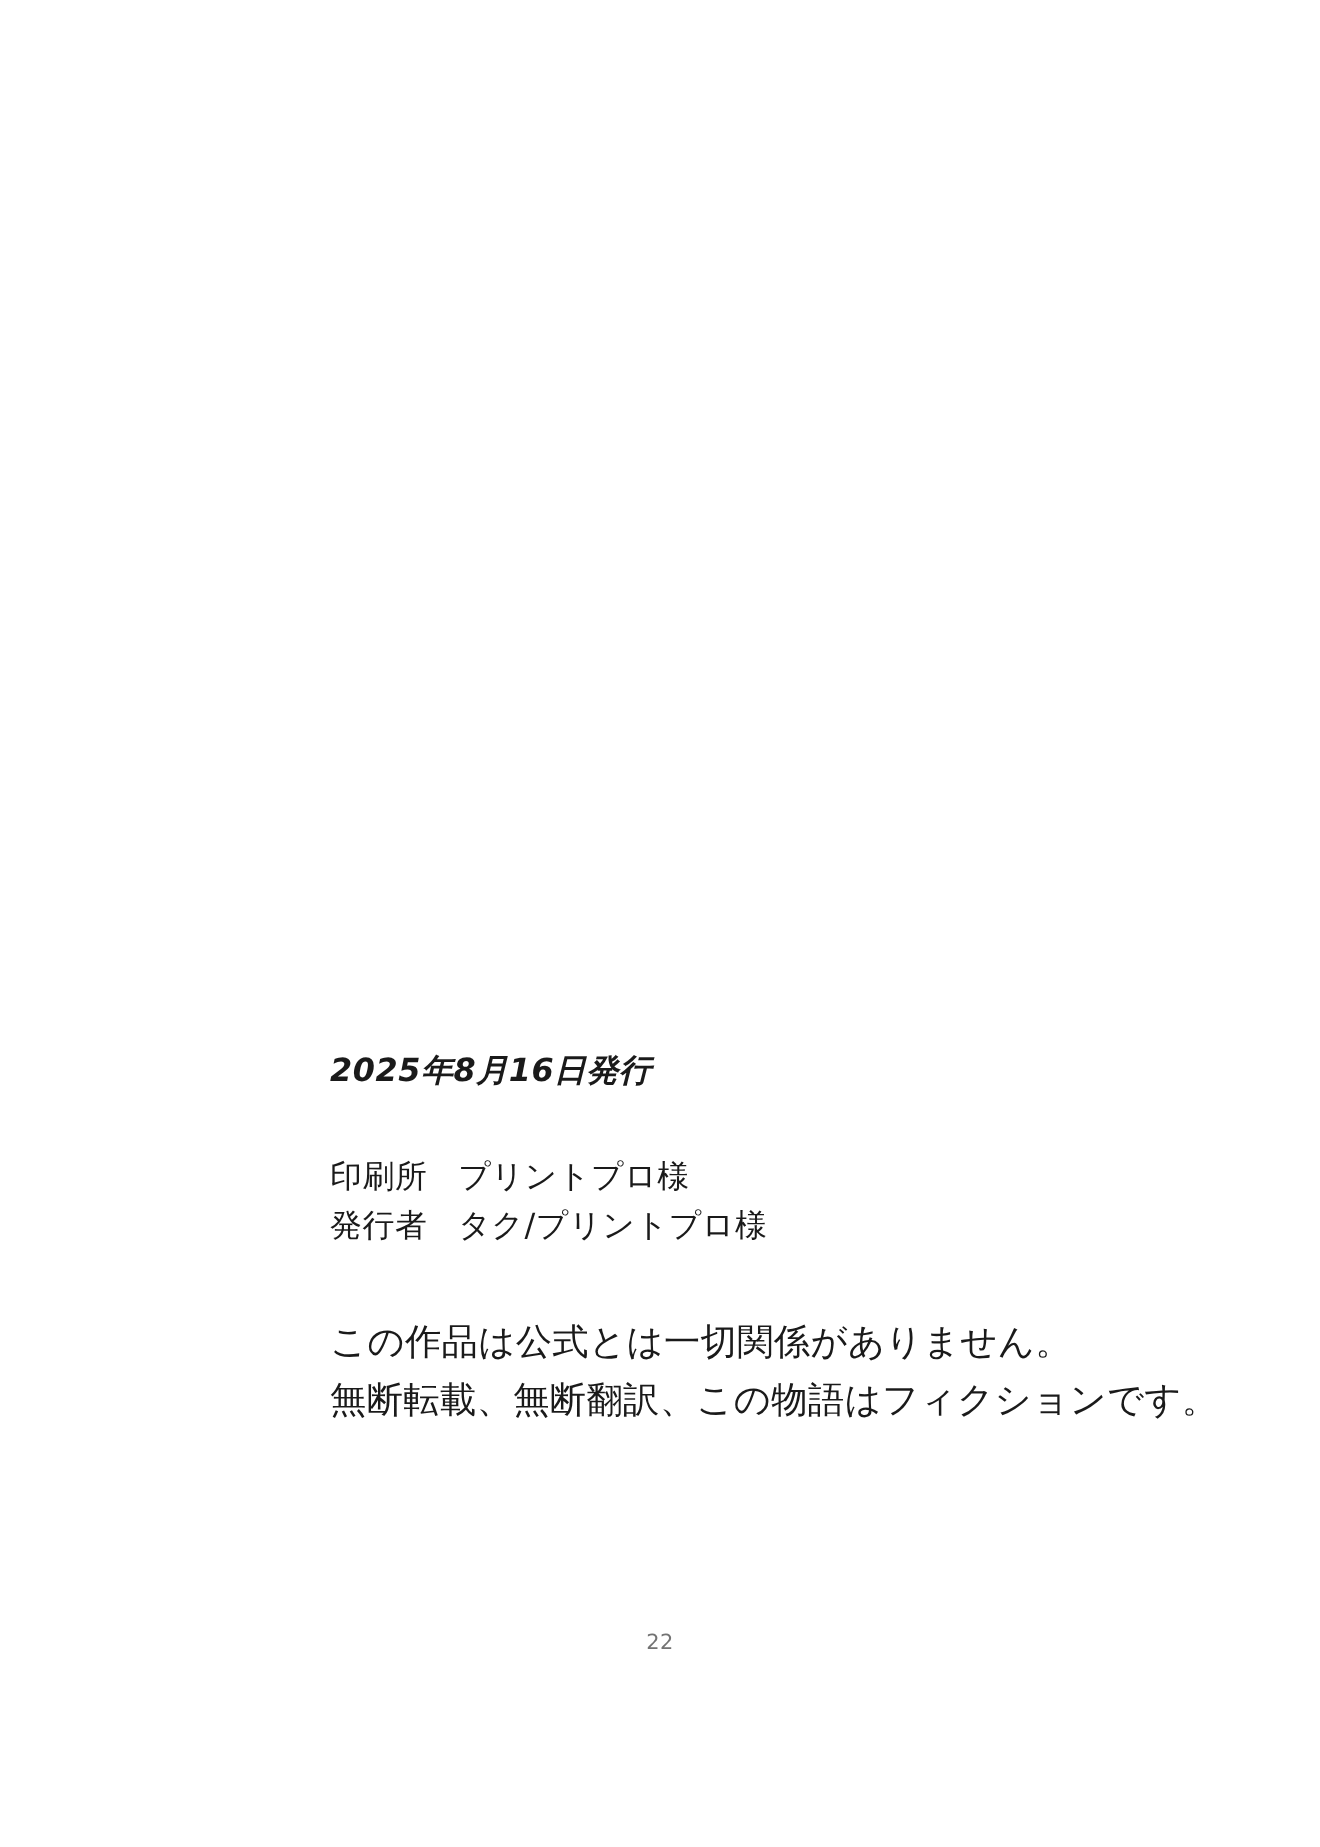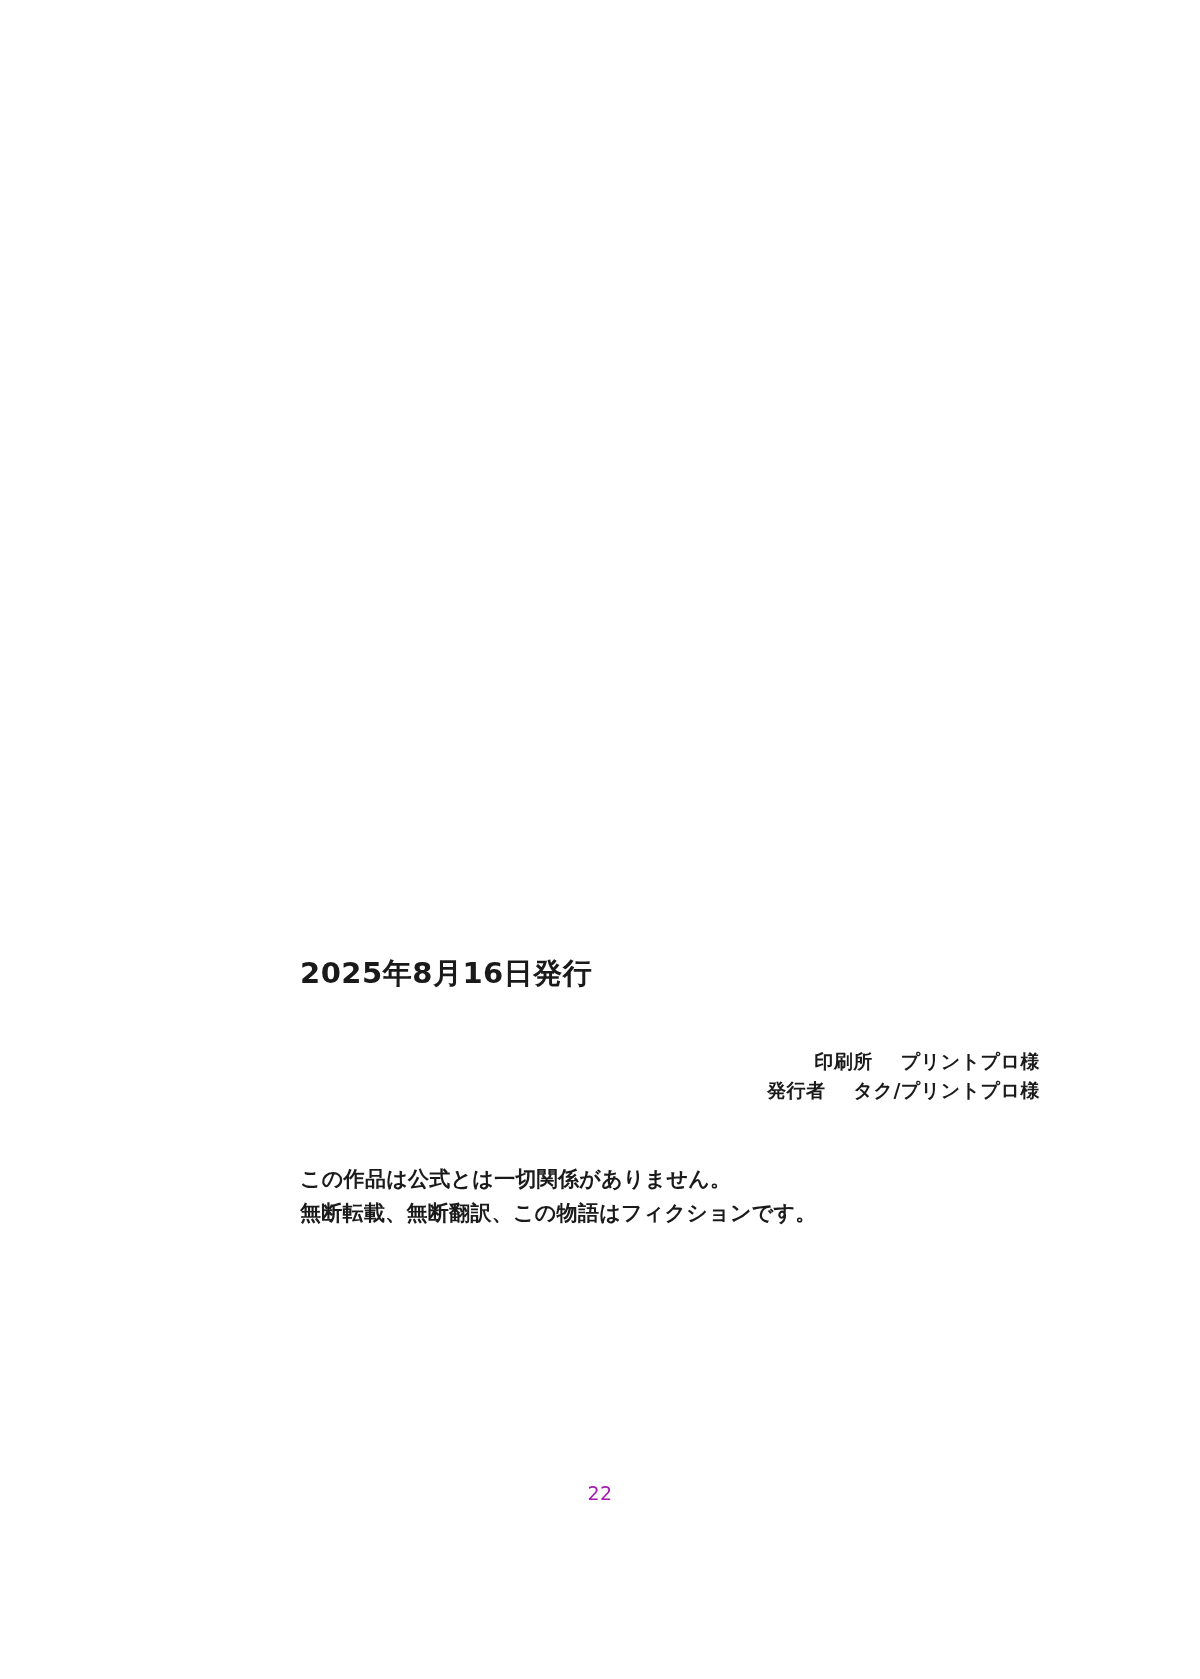--- a/index.html
+++ b/index.html
@@ -23,60 +23,60 @@
     top: 955px;
     width: 740px;
   }
   .pub-date {
     font-size: 29px;
     font-weight: 700;
     letter-spacing: 0.5px;
     line-height: 1.3;
     margin: 0 0 54px 0;
     white-space: nowrap;
+    font-style: italic;
   }
   .credits {
     margin: 0 0 56px 0;
   }
   .credit-row {
-    font-size: 19px;
-    font-weight: 700;
+    font-size: 29px;
+    font-weight: 400;
     letter-spacing: 0.5px;
     line-height: 1.55;
     white-space: nowrap;
     display: block;
-    text-align: right;
   }
   .credit-label {
     display: inline-block;
   }
   .credit-value {
     display: inline-block;
     margin-left: 28px;
   }
   .notices {
     margin: 0;
   }
   .notice-line {
     display: block;
-    font-size: 21px;
-    font-weight: 700;
+    font-size: 33px;
+    font-weight: 400;
     letter-spacing: 0.3px;
     line-height: 1.62;
     white-space: nowrap;
   }
   .page-number {
     position: absolute;
     left: 0;
     right: 0;
     top: 1482px;
     text-align: center;
     font-size: 19px;
     font-weight: 400;
-    color: #a21caf;
+    color: #737373;
     letter-spacing: 0.5px;
   }
 </style>
 </head>
 <body>
 
 <div class="page">
 
   <div class="colophon">
 

